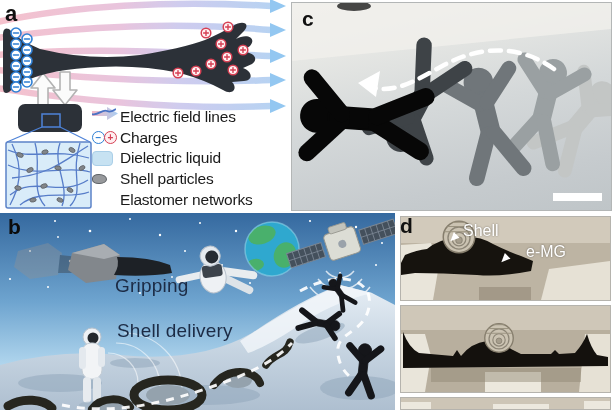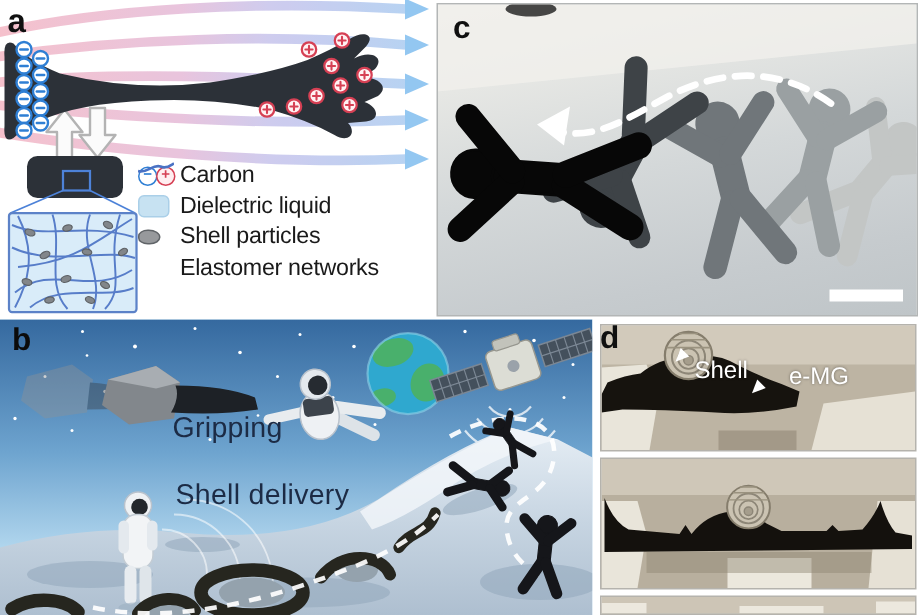--- a/index.html
+++ b/index.html
@@ -182,24 +182,38 @@
           <ellipse cx="33" cy="200" rx="3.2" ry="2" transform="rotate(-10 33 200)"></ellipse>
           <ellipse cx="60" cy="200" rx="3.2" ry="2" transform="rotate(22 60 200)"></ellipse>
         </g>
       </g>
     </svg>
     <div class="panel-label" style="left:5px;top:3px;font-size:22px;">a</div>
 
     <div id="legend">
       <div class="legend-row">
         <span class="legend-icon">
+          <svg width="26" height="13" viewBox="0 0 26 13">
+            <defs>
+                <linearGradient id="lg-arrow" x1="0" y1="0" x2="1" y2="0">
+              <stop offset="0" stop-color="#f4b9c6"></stop>
+                  <stop offset="1" stop-color="#a9cef2"></stop>
+                </linearGradient>
+              </defs>
+            <polygon points="0,4 15,4 15,0 26,6.5 15,13 15,9 0,9" fill="url(#lg-arrow)"></polygon>
+          </svg>
+        </span>
+        <span class="legend-text">Electric field lines</span>
+      </div>
+      <div class="legend-row">
+        <span class="legend-icon">
           <span class="chg minus">−</span>
           <span class="chg plus">+</span>
         </span>
-        <span class="legend-text">Carbon</span>
+        <span class="legend-text">Charges</span>
       </div>
       <div class="legend-row">
         <span class="legend-icon">
             <span class="swatch-dielectric"></span>
           </span>
         <span class="legend-text">Dielectric liquid</span>
       </div>
       <div class="legend-row">
         <span class="legend-icon">
             <span class="swatch-carbon"></span>
@@ -434,18 +448,18 @@
       <svg width="209" height="11" viewBox="0 0 209 11">
         <rect x="0" y="0" width="209" height="11" fill="#cdc5b6"></rect>
         <rect x="0" y="4" width="30" height="7" fill="#ece8de"></rect>
         <rect x="92" y="6" width="56" height="5" fill="#ece8de"></rect>
         <rect x="183" y="3" width="26" height="8" fill="#ece8de"></rect>
       </svg>
     </div>
     <div class="panel-label" style="left:5px;top:2px;">d</div>
   </div>
 
-  <div class="d-annotation" style="left:463px;top:222px;margin-top:17px;">Shell</div>
+  <div class="d-annotation" style="left:463px;top:222px;">Shell</div>
   <div class="wh-arrow" style="left:449px;top:234px;transform:rotate(135deg);"></div>
   <div class="d-annotation" style="left:526px;top:243px;">e-MG</div>
   <div class="wh-arrow" style="left:500px;top:255px;transform:rotate(135deg);"></div>
 
 </div>
 
 </body></html>

